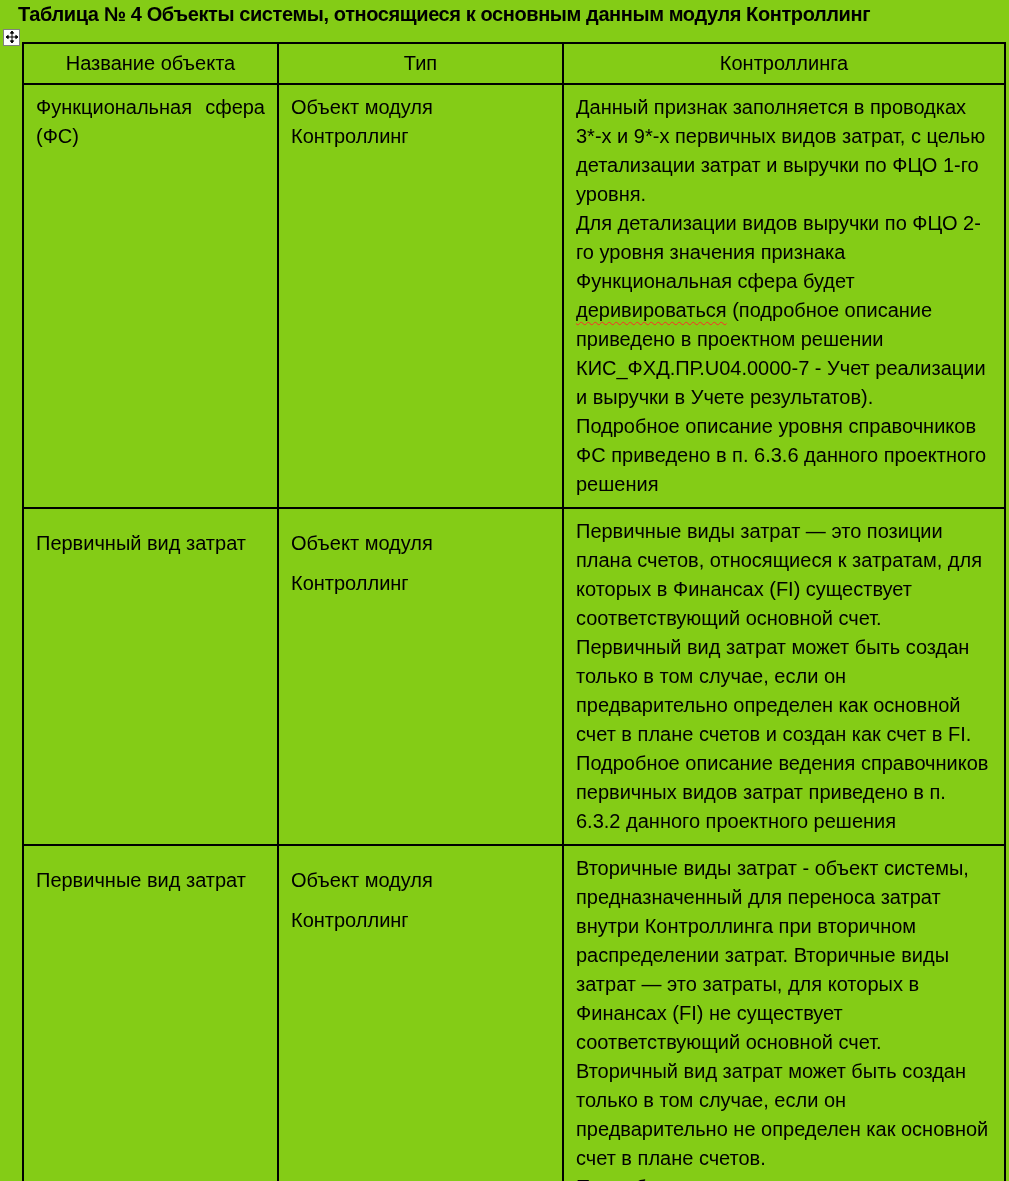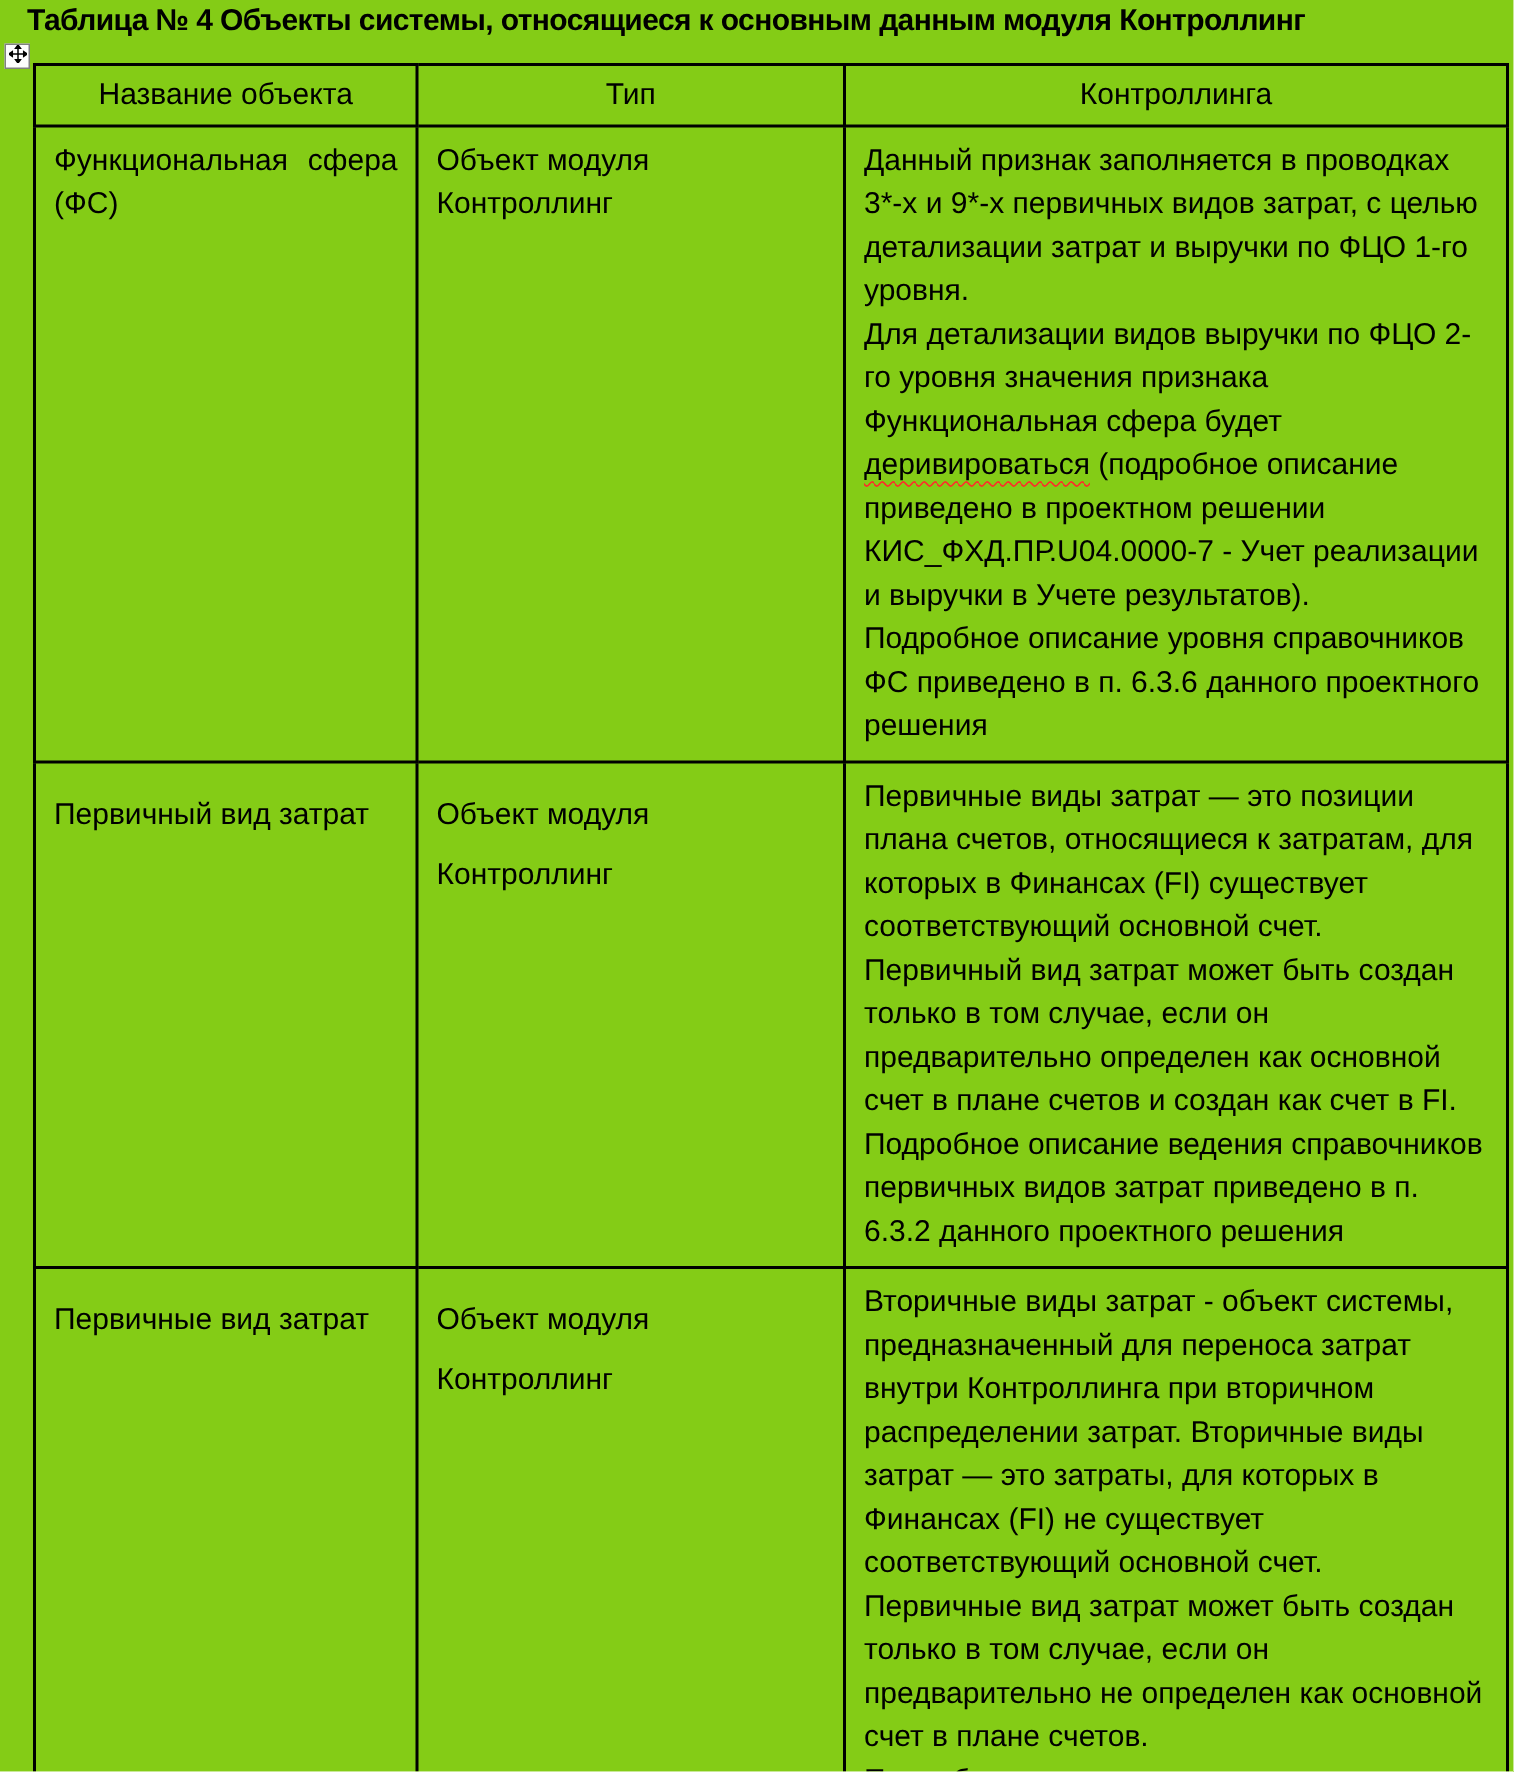--- a/index.html
+++ b/index.html
@@ -155,20 +155,20 @@
     <tr class="r3">
       <td class="name-cell">
         <div class="cell-line">Первичные вид затрат</div>
       </td>
       <td class="type-cell">
         <div class="cell-line">Объект модуля</div>
         <div class="cell-line type-line2">Контроллинг</div>
       </td>
       <td class="comment-cell">
         <p class="cpar">Вторичные виды затрат - объект системы, предназначенный для переноса затрат внутри Контроллинга при вторичном распределении затрат. Вторичные виды затрат — это затраты, для которых в Финансах (FI) не существует соответствующий основной счет.</p>
-        <p class="cpar">Первичные вид затрат может быть создан только в том случае, если он предварительно не определен как основной счет в плане счетов.</p>
+        <p class="cpar">Вторичный вид затрат может быть создан только в том случае, если он предварительно не определен как основной счет в плане счетов.</p>
         <p class="cpar">Подробное описание ведения справочников вторичных видов затрат приведено в п. 6.3.2 данного проектного решения.</p>
       </td>
     </tr>
   </tbody>
     </table>
 
 </div>
 
 </body></html>

